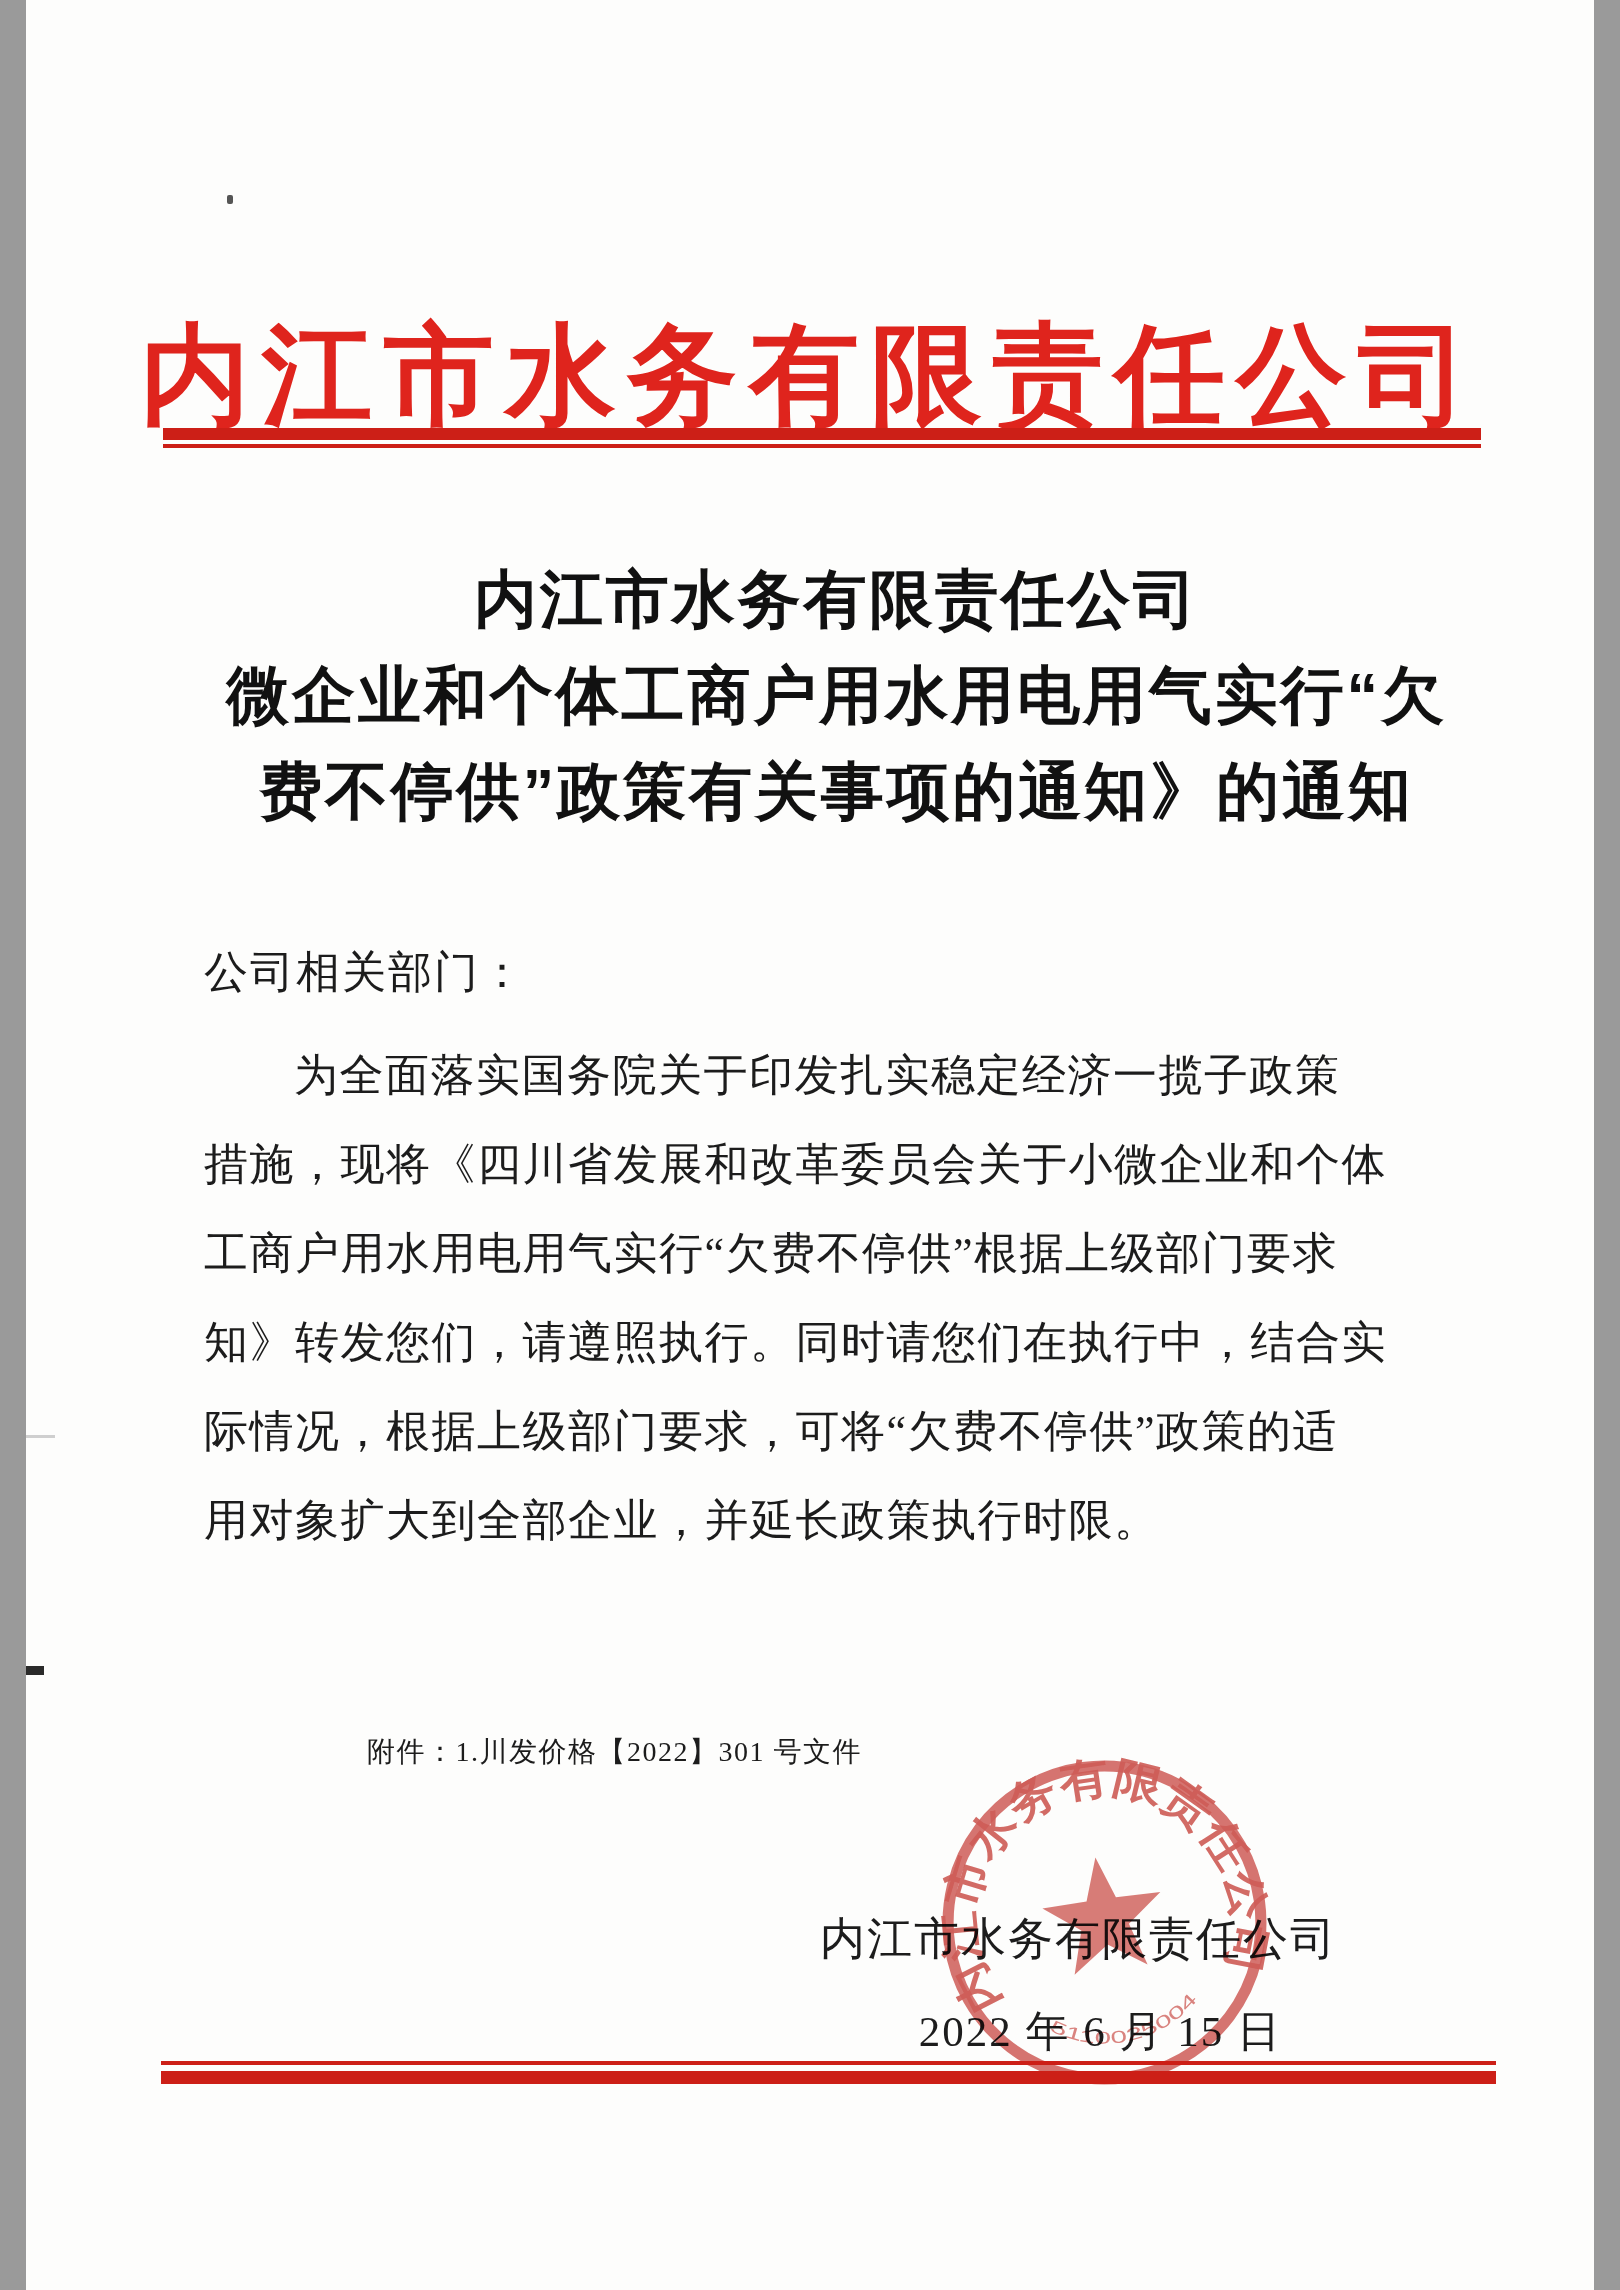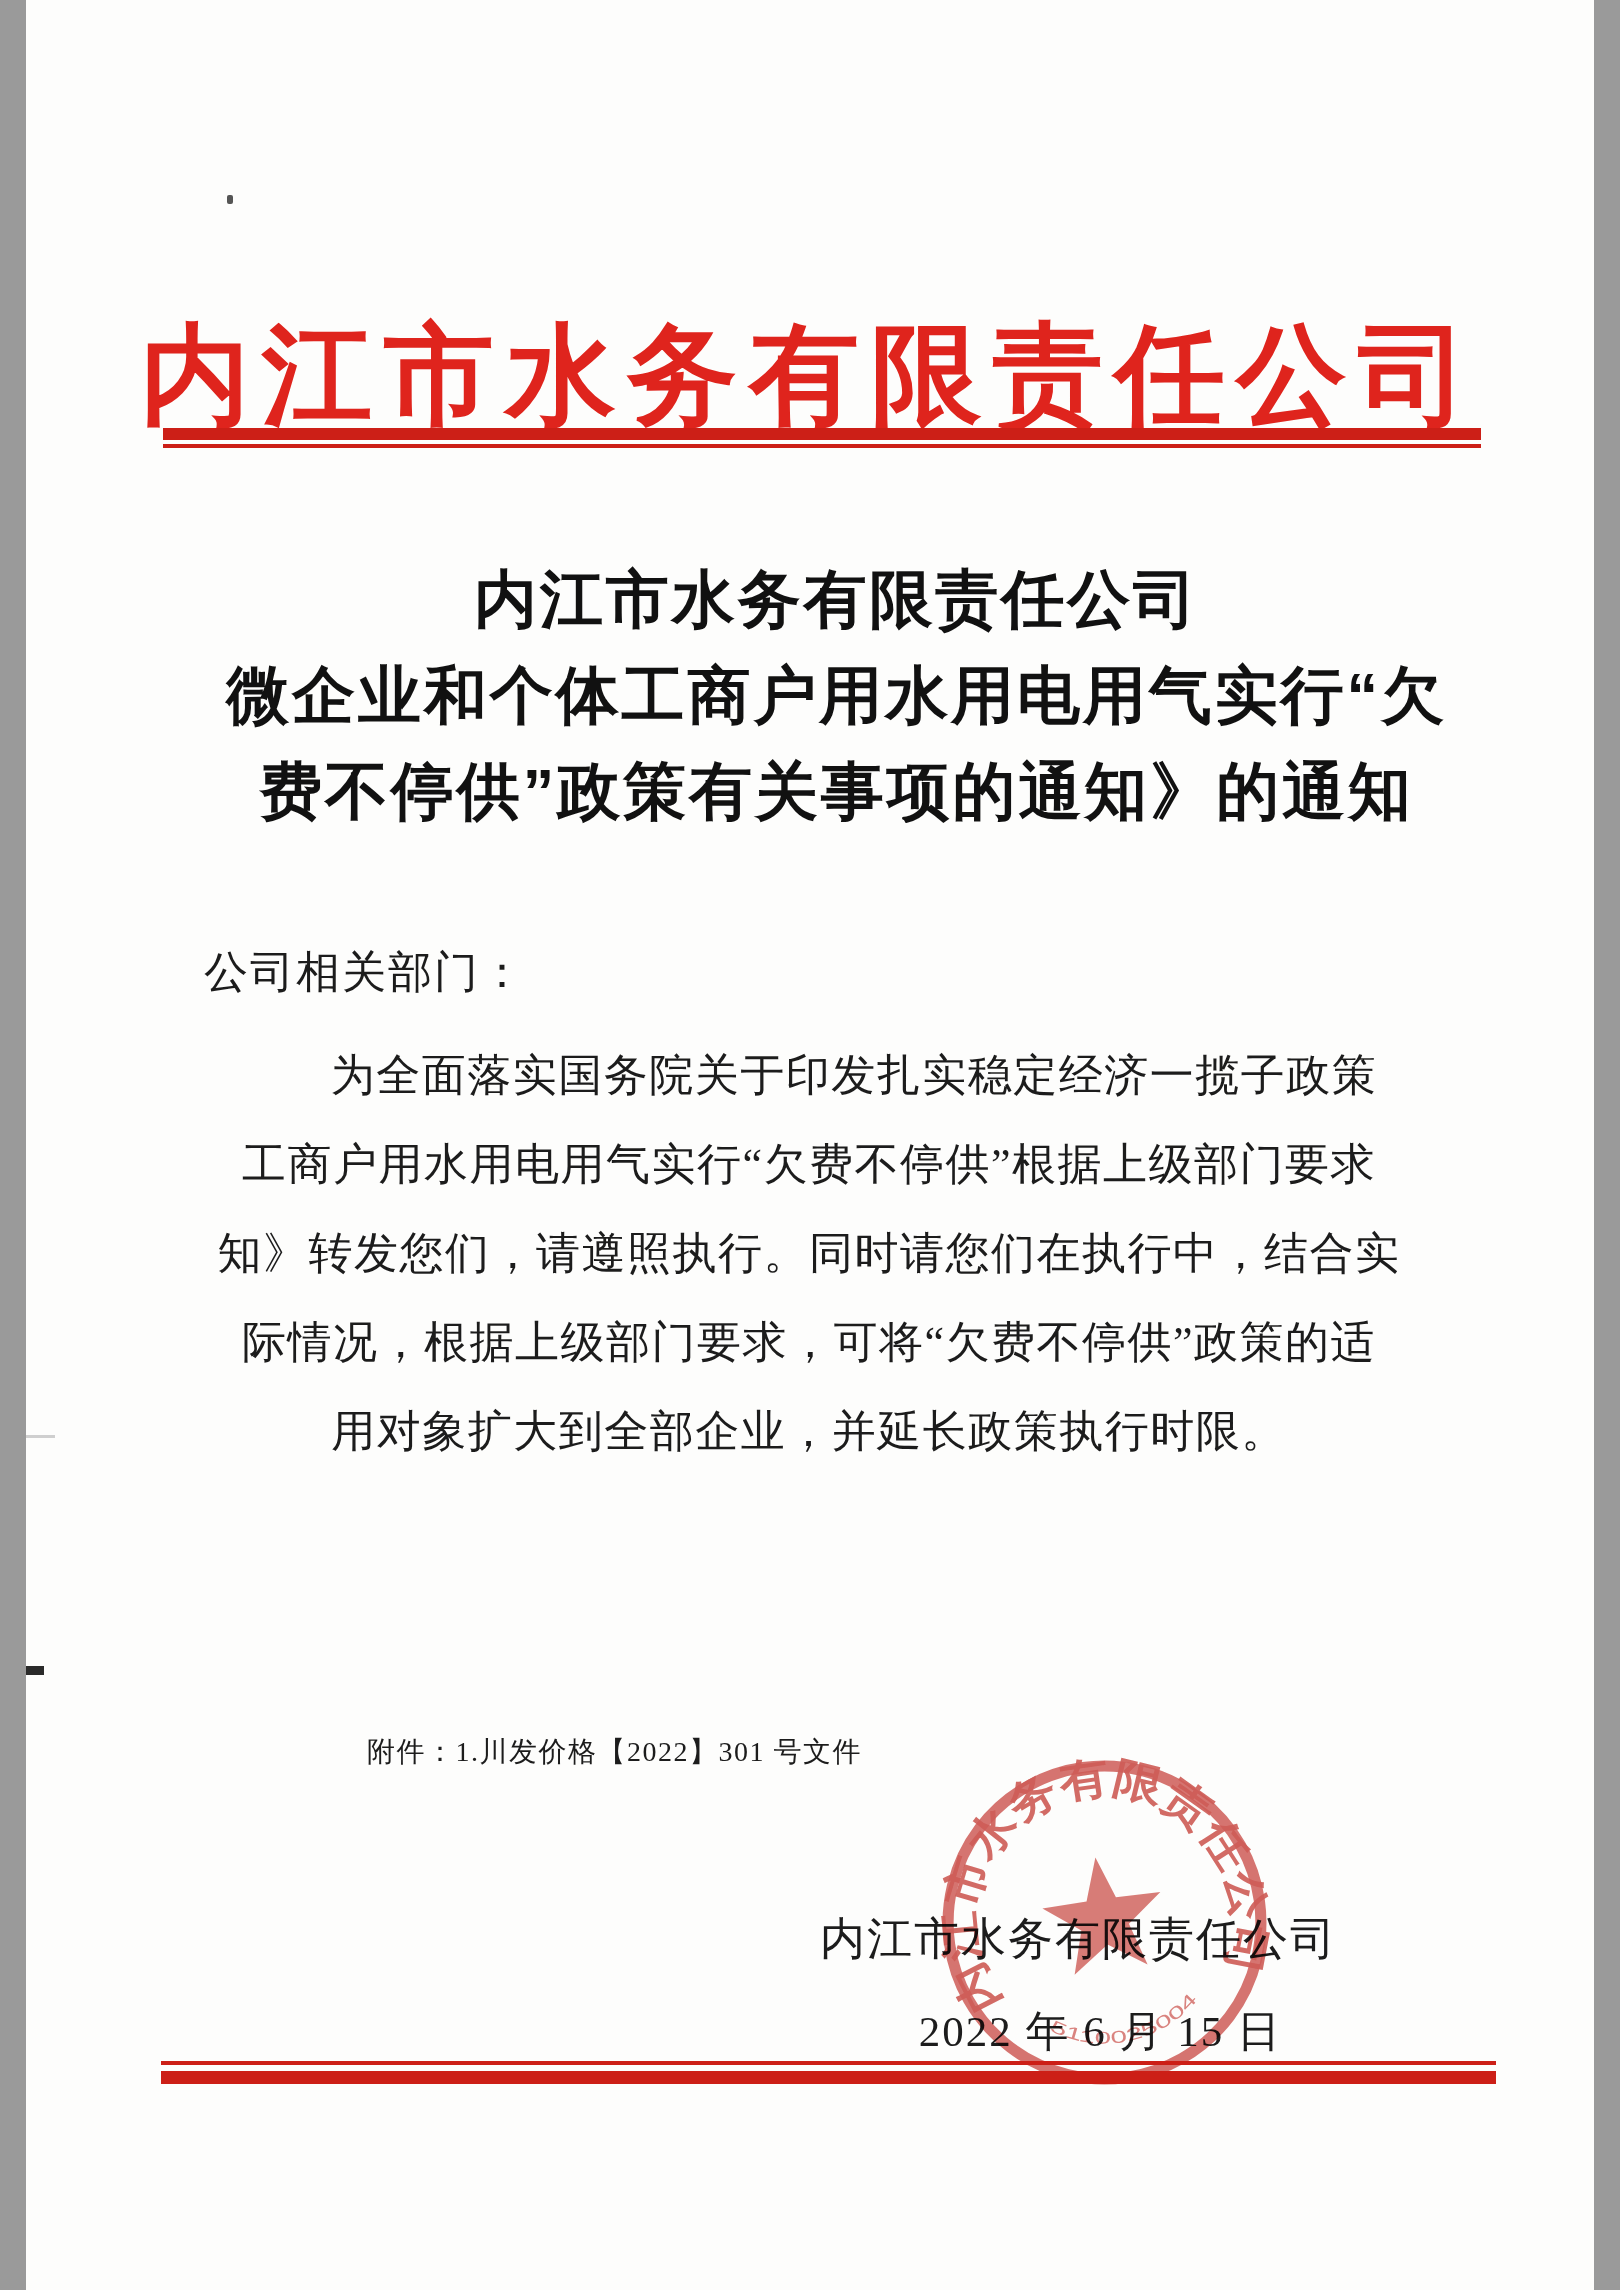--- a/index.html
+++ b/index.html
@@ -34,21 +34,21 @@
   }
   
   .salutation{
     position:absolute;left:178px;top:943px;
     font-size:44px;letter-spacing:2px;
   }
   .body-text{
     position:absolute;left:178px;top:1031px;width:1210px;
     font-size:44px;line-height:89px;letter-spacing:1.5px;
   }
-  .body-text .line{height:89px;white-space:nowrap;text-align:center;}
+  .body-text .line{height:89px;white-space:nowrap;}
   .body-text .indent{padding-left:90px;}
   
   .attach-1{position:absolute;left:341px;top:1733px;font-size:28px;letter-spacing:1.5px;white-space:nowrap;}
   .attach-2{position:absolute;left:504px;top:1846px;font-size:44px;letter-spacing:1.5px;white-space:nowrap;}
   
   .sig-company{position:absolute;right:257px;top:1909px;font-size:45px;letter-spacing:2px;white-space:nowrap;}
   .sig-date{position:absolute;right:312px;top:2003px;font-size:43px;letter-spacing:2px;white-space:nowrap;}
   
   .seal{
     position:absolute;left:912px;top:1756px;width:333px;height:333px;
@@ -76,20 +76,21 @@
   <div class="doc-title">
     <div>内江市水务有限责任公司</div>
     <div>微企业和个体工商户用水用电用气实行“欠</div>
     <div>费不停供”政策有关事项的通知》的通知</div>
   </div>
 
   <div class="salutation">公司相关部门：</div>
 
   <div class="body-text">
     <div class="line indent">为全面落实国务院关于印发扎实稳定经济一揽子政策</div>
+    <div class="line">措施，现将《四川省发展和改革委员会关于小微企业和个体</div>
     <div class="line">工商户用水用电用气实行“欠费不停供”根据上级部门要求</div>
     <div class="line">知》转发您们，请遵照执行。同时请您们在执行中，结合实</div>
     <div class="line">际情况，根据上级部门要求，可将“欠费不停供”政策的适</div>
     <div class="line">用对象扩大到全部企业，并延长政策执行时限。</div>
   </div>
 
   <div class="attach-1">附件：1.川发价格【2022】301 号文件</div>
 
   <div class="sig-company">内江市水务有限责任公司</div>
   <div class="sig-date">2022 年 6 月 15 日</div>

